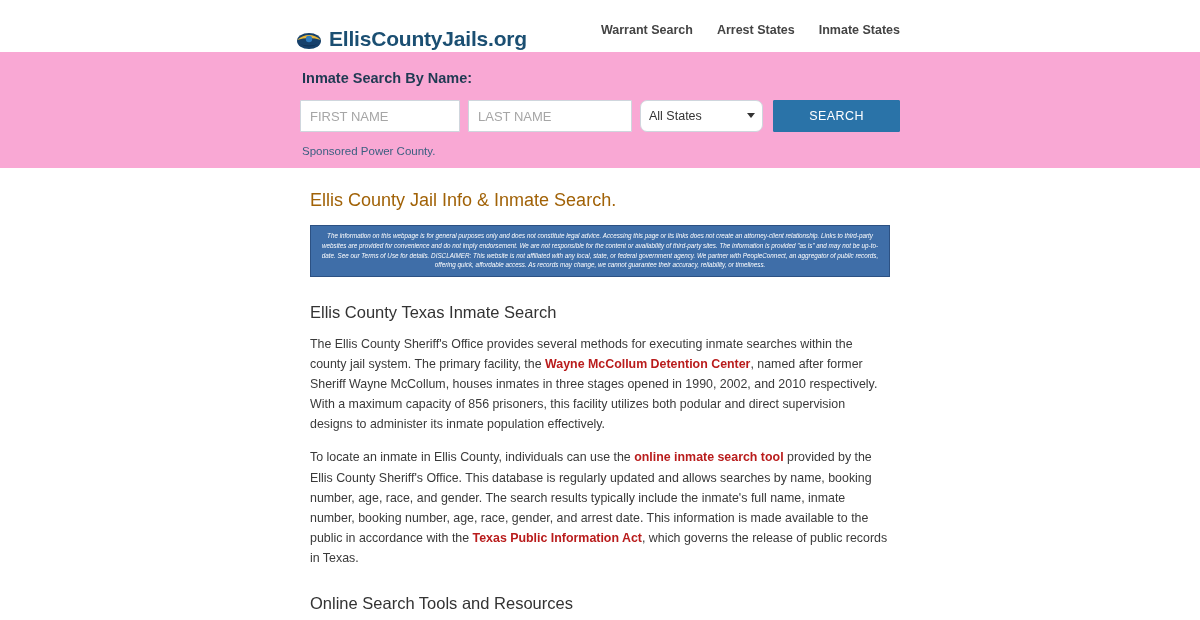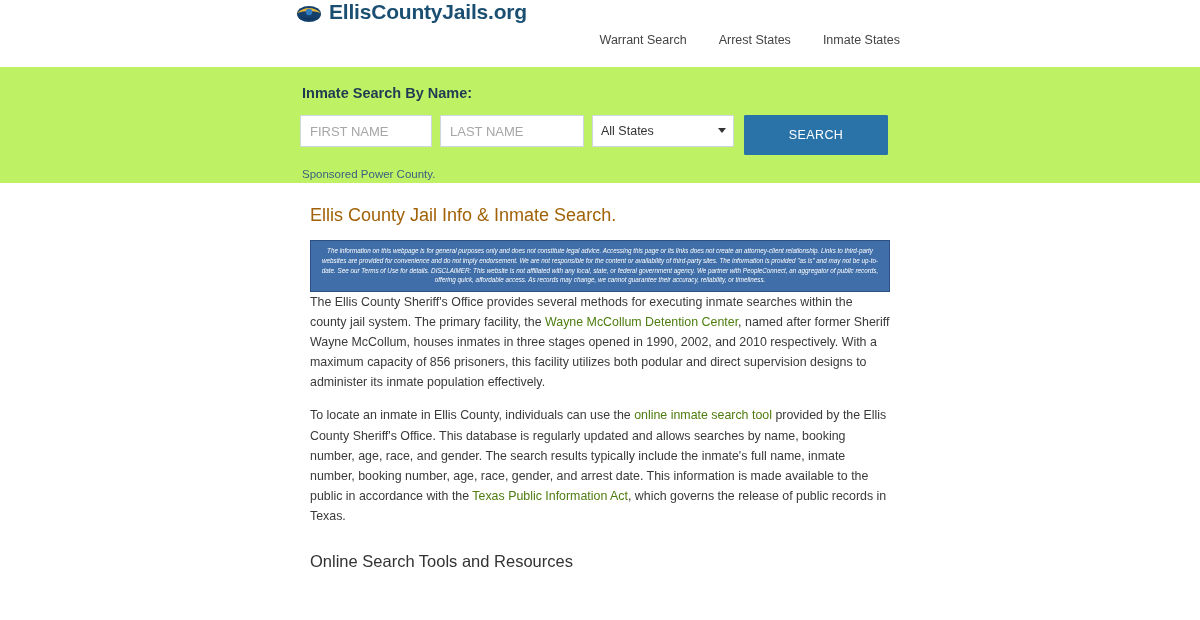--- a/index.html
+++ b/index.html
@@ -9,25 +9,25 @@
     width: 1200px;
     height: 620px;
     overflow: hidden;
     background: #ffffff;
     font-family: "Liberation Sans", sans-serif;
     color: #333333;
   }
 
   
   .site-header {
-    height: 67px;
+    height: 52px;
     background: #ffffff;
     border-bottom: 1px solid #ffffff;
     display: flex;
-    align-items: flex-start;
+    align-items: flex-end;
     position: relative;
   }
   .brand {
     display: flex;
     align-items: center;
     margin-left: 296px;
     text-decoration: none;
   }
   .brand-logo {
     width: 26px;
@@ -39,34 +39,35 @@
     font-size: 21px;
     font-weight: bold;
     color: #1b4f72;
     letter-spacing: -0.2px;
     white-space: nowrap;
   }
   .brand-text .accent { color: #1b4f72; }
   .main-nav {
     position: absolute;
     right: 300px;
-    top: 33px;
+    top: 23px;
     display: flex;
-    gap: 32px;
+    gap: 24px;
+    font-weight: bold;
   }
   .main-nav a {
     font-size: 12.5px;
     color: #444444;
     text-decoration: none;
     white-space: nowrap;
   }
 
   
   .search-band {
-    background: #bef264;
+    background: #f9a8d4;
     padding: 16px 0 14px 0;
     height: 116px;
   }
   .band-inner { width: 600px; margin-left: 300px; }
   .band-title {
     color: #1f3a52;
     font-size: 14.5px;
     font-weight: bold;
     margin: 2px 0 14px 2px;
   }
@@ -75,56 +76,56 @@
     height: 32px;
     border: 1px solid #cfd6dd;
     background: #ffffff;
     font-size: 13px;
     color: #333;
     padding: 0 9px;
     outline: none;
     border-radius: 1px;
   }
   .search-row input[type="text"]::placeholder { color: #a6a6a6; }
-  #first-name { width: 132px; }
-  #last-name { width: 144px; margin-left: 8px; }
+  #first-name { width: 160px; }
+  #last-name { width: 164px; margin-left: 8px; }
   .select-wrap {
     position: relative;
     margin-left: 8px;
     width: 142px;
     height: 32px;
   }
   .select-wrap select {
     width: 100%;
     height: 32px;
     -webkit-appearance: none;
     appearance: none;
     border: 1px solid #cfd6dd;
     background: #ffffff;
     font-size: 12.5px;
     color: #333;
     padding: 0 22px 0 8px;
-    border-radius: 1px;
+    border-radius: 7px;
     outline: none;
     font-family: "Liberation Sans", sans-serif;
   }
   .select-caret {
     position: absolute;
     right: 8px;
     top: 13px;
     width: 0; height: 0;
     border-left: 4px solid transparent;
     border-right: 4px solid transparent;
     border-top: 5px solid #333333;
     pointer-events: none;
   }
   .search-btn {
     margin-left: 10px;
     width: 144px;
-    height: 40px;
+    height: 32px;
     background: #2a73a8;
     border: 1px solid #2a73a8;
     color: #ffffff;
     font-size: 12.5px;
     letter-spacing: 0.4px;
     cursor: pointer;
     border-radius: 1px;
     font-family: "Liberation Sans", sans-serif;
   }
   .sponsored {
@@ -162,22 +163,22 @@
     margin: 26px 0 12px 0;
   }
   p.body-text {
     font-size: 12.4px;
     line-height: 1.62;
     margin: 0 0 13px 0;
     color: #3a3a3a;
     text-align: left;
   }
   a.inline-link {
-    color: #4d7c0f;
-    font-weight: normal;
+    color: #b91c1c;
+    font-weight: bold;
     text-decoration: none;
   }
 </style>
 </head>
 <body>
 
 <div class="site-header">
   <a class="brand" href="#">
     <span class="brand-logo">
       <svg width="26" height="22" viewBox="0 0 26 22" xmlns="http://www.w3.org/2000/svg">
@@ -214,20 +215,21 @@
     <div class="sponsored">Sponsored Power County.</div>
   </div>
 </div>
 
 <div class="content">
 
   <h1 class="page-title">Ellis County Jail Info &amp; Inmate Search.</h1>
 
   <div class="disclaimer">The information on this webpage is for general purposes only and does not constitute legal advice. Accessing this page or its links does not create an attorney-client relationship. Links to third-party websites are provided for convenience and do not imply endorsement. We are not responsible for the content or availability of third-party sites. The information is provided "as is" and may not be up-to-date. See our Terms of Use for details. DISCLAIMER: This website is not affiliated with any local, state, or federal government agency. We partner with PeopleConnect, an aggregator of public records, offering quick, affordable access. As records may change, we cannot guarantee their accuracy, reliability, or timeliness.</div>
 
+  <h2 class="section-title">Ellis County Texas Inmate Search</h2>
 
   <p class="body-text">
     <span>The Ellis County Sheriff's Office provides several methods for executing inmate searches within the county jail system. The primary facility, the </span><a class="inline-link" href="#">Wayne McCollum Detention Center</a><span>, named after former Sheriff Wayne McCollum, houses inmates in three stages opened in 1990, 2002, and 2010 respectively. With a maximum capacity of 856 prisoners, this facility utilizes both podular and direct supervision designs to administer its inmate population effectively.</span>
   </p>
 
   <p class="body-text">
     <span>To locate an inmate in Ellis County, individuals can use the </span><a class="inline-link" href="#">online inmate search tool</a><span> provided by the Ellis County Sheriff's Office. This database is regularly updated and allows searches by name, booking number, age, race, and gender. The search results typically include the inmate's full name, inmate number, booking number, age, race, gender, and arrest date. This information is made available to the public in accordance with the </span><a class="inline-link" href="#">Texas Public Information Act</a><span>, which governs the release of public records in Texas.</span>
   </p>
 
   <h2 class="section-title">Online Search Tools and Resources</h2>

